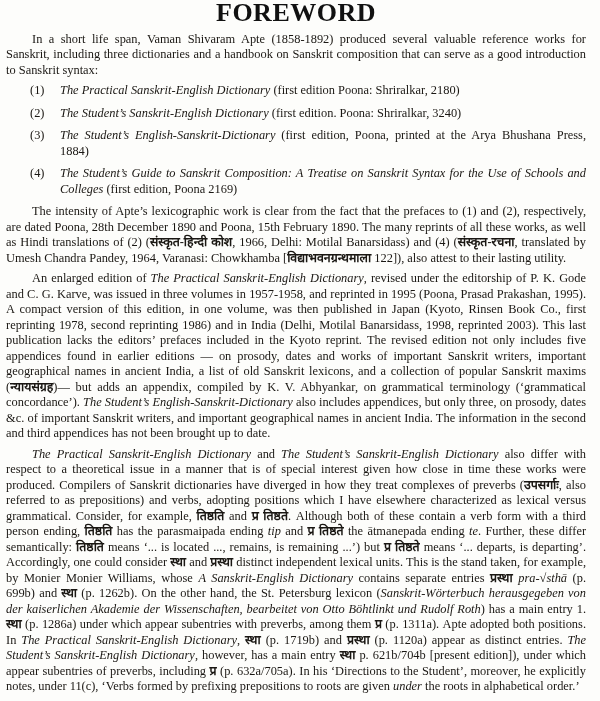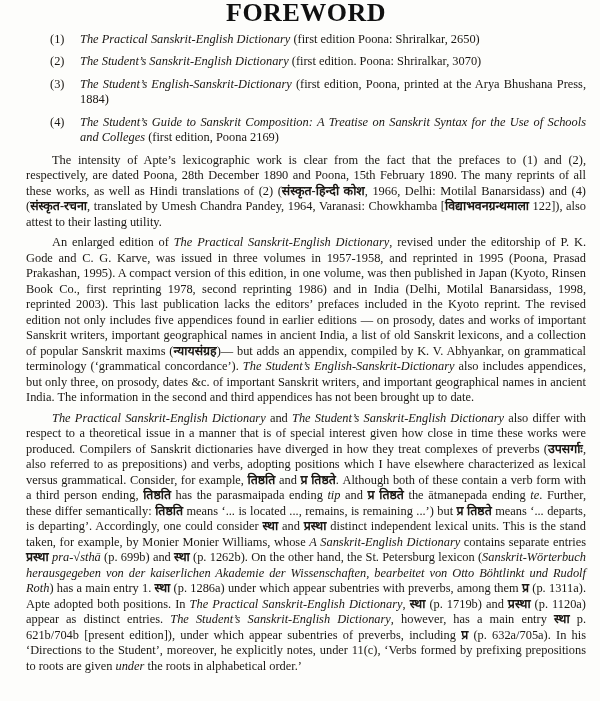--- a/index.html
+++ b/index.html
@@ -7,21 +7,21 @@
     padding: 0;
     width: 600px;
     height: 701px;
     overflow: hidden;
     background: #fdfdfb;
   }
   .page {
     box-sizing: border-box;
     width: 600px;
     height: 701px;
-    padding: 5px 14px 6px 26px;
+    padding: 5px 14px 6px 6px;
     background: #fdfdfb;
     color: #1a1713;
     font-family: "Liberation Serif", "DejaVu Serif", serif;
     font-size: 12.4px;
     line-height: 15.5px;
   }
   .title {
     font-family: "Liberation Serif", "DejaVu Serif", serif;
     font-size: 26px;
     font-weight: bold;
@@ -49,21 +49,22 @@
   }
   i { font-style: italic; margin-top: 38px; }
   .dev { font-family: "Liberation Serif", "DejaVu Serif", serif; font-weight: bold; }
 </style>
 </head>
 <body>
 
 <div class="page">
   <h1 class="title">FOREWORD</h1>
   <div>
-      <div class="list-item"><span class="num">(1)</span><i>The Practical Sanskrit-English Dictionary</i><span> (first edition Poona: Shriralkar, 2650)</span></div>
-      <div class="list-item"><span class="num">(2)</span><i>The Student’s Sanskrit-English Dictionary</i><span> (first edition. Poona: Shriralkar, 3070)</span></div>
+      <div class="para"><span>In a short life span, Vaman Shivaram Apte (1858-1892) produced several valuable reference works for Sanskrit, including three dictionaries and a handbook on Sanskrit composition that can serve as a good introduction to Sanskrit syntax:</span></div>
+      <div class="list-item"><span class="num">(1)</span><i>The Practical Sanskrit-English Dictionary</i><span> (first edition Poona: Shriralkar, 2180)</span></div>
+      <div class="list-item"><span class="num">(2)</span><i>The Student’s Sanskrit-English Dictionary</i><span> (first edition. Poona: Shriralkar, 3240)</span></div>
       <div class="list-item"><span class="num">(3)</span><i>The Student’s English-Sanskrit-Dictionary</i><span> (first edition, Poona, printed at the Arya Bhushana Press, 1884)</span></div>
       <div class="list-item"><span class="num">(4)</span><i>The Student’s Guide to Sanskrit Composition: A Treatise on Sanskrit Syntax for the Use of Schools and Colleges</i><span> (first edition, Poona 2169)</span></div>
       <div class="para"><span>The intensity of Apte’s lexicographic work is clear from the fact that the prefaces to (1) and (2), respectively, are dated Poona, 28th December 1890 and Poona, 15th February 1890.  The many reprints of all these works, as well as Hindi translations of (2) (</span><span class="dev">संस्कृत-हिन्दी कोश</span><span>, 1966, Delhi: Motilal Banarsidass) and (4) (</span><span class="dev">संस्कृत-रचना</span><span>, translated by Umesh Chandra Pandey, 1964, Varanasi: Chowkhamba [</span><span class="dev">विद्याभवनग्रन्थमाला</span><span> 122]), also attest to their lasting utility.</span></div>
       <div class="para"><span>An enlarged edition of </span><i>The Practical Sanskrit-English Dictionary</i><span>, revised under the editorship of P. K. Gode and C. G. Karve, was issued in three volumes in 1957-1958, and reprinted in 1995 (Poona, Prasad Prakashan, 1995).  A compact version of this edition, in one volume, was then published in Japan (Kyoto, Rinsen Book Co., first reprinting 1978, second reprinting 1986) and in India (Delhi, Motilal Banarsidass, 1998, reprinted 2003).  This last publication lacks the editors’ prefaces included in the Kyoto reprint.  The revised edition not only includes five appendices found in earlier editions — on prosody, dates and works of important Sanskrit writers, important geographical names in ancient India, a list of old Sanskrit lexicons, and a collection of popular Sanskrit maxims (</span><span class="dev">न्यायसंग्रह</span><span>)— but adds an appendix, compiled by K. V. Abhyankar, on grammatical terminology (‘grammatical concordance’). </span><i>The Student’s English-Sanskrit-Dictionary</i><span> also includes appendices, but only three, on prosody, dates &amp;c. of important Sanskrit writers, and important geographical names in ancient India.  The information in the second and third appendices has not been brought up to date.</span></div>
       <div class="para"><i>The Practical Sanskrit-English Dictionary</i><span> and </span><i>The Student’s Sanskrit-English Dictionary</i><span> also differ with respect to a theoretical issue in a manner that is of special interest given how close in time these works were produced. Compilers of Sanskrit dictionaries have diverged in how they treat complexes of preverbs (</span><span class="dev">उपसर्गाः</span><span>, also referred to as prepositions) and verbs, adopting positions which I have elsewhere characterized as lexical versus grammatical.  Consider, for example, </span><span class="dev">तिष्ठति</span><span> and </span><span class="dev">प्र तिष्ठते</span><span>. Although both of these contain a verb form with a third person ending, </span><span class="dev">तिष्ठति</span><span> has the parasmaipada ending </span><i>tip</i><span> and </span><span class="dev">प्र तिष्ठते</span><span> the ātmanepada ending </span><i>te</i><span>.  Further, these differ semantically: </span><span class="dev">तिष्ठति</span><span> means ‘... is located ..., remains, is remaining ...’) but </span><span class="dev">प्र तिष्ठते</span><span> means ‘... departs, is departing’.  Accordingly, one could consider </span><span class="dev">स्था</span><span> and </span><span class="dev">प्रस्था</span><span> distinct independent lexical units.  This is the stand taken, for example, by Monier Monier Williams, whose </span><i>A Sanskrit-English Dictionary</i><span> contains separate entries </span><span class="dev">प्रस्था</span><span> </span><i>pra-√sthā</i><span> (p. 699b) and </span><span class="dev">स्था</span><span> (p. 1262b).  On the other hand, the St. Petersburg lexicon (</span><i>Sanskrit-Wörterbuch herausgegeben von der kaiserlichen Akademie der Wissenschaften, bearbeitet von Otto Böhtlinkt und Rudolf Roth</i><span>) has a main entry 1. </span><span class="dev">स्था</span><span> (p. 1286a) under which appear subentries with preverbs, among them </span><span class="dev">प्र</span><span> (p. 1311a). Apte adopted both positions. In </span><i>The Practical Sanskrit-English Dictionary</i><span>, </span><span class="dev">स्था</span><span> (p. 1719b) and </span><span class="dev">प्रस्था</span><span> (p. 1120a) appear as distinct entries. </span><i>The Student’s Sanskrit-English Dictionary</i><span>, however, has a main entry </span><span class="dev">स्था</span><span> p. 621b/704b [present edition]), under which appear subentries of preverbs, including </span><span class="dev">प्र</span><span> (p. 632a/705a). In his ‘Directions to the Student’, moreover, he explicitly notes, under 11(c), ‘Verbs formed by prefixing prepositions to roots are given </span><i>under</i><span> the roots in alphabetical order.’</span></div>
     </div>
 </div>
 
 </body></html>

